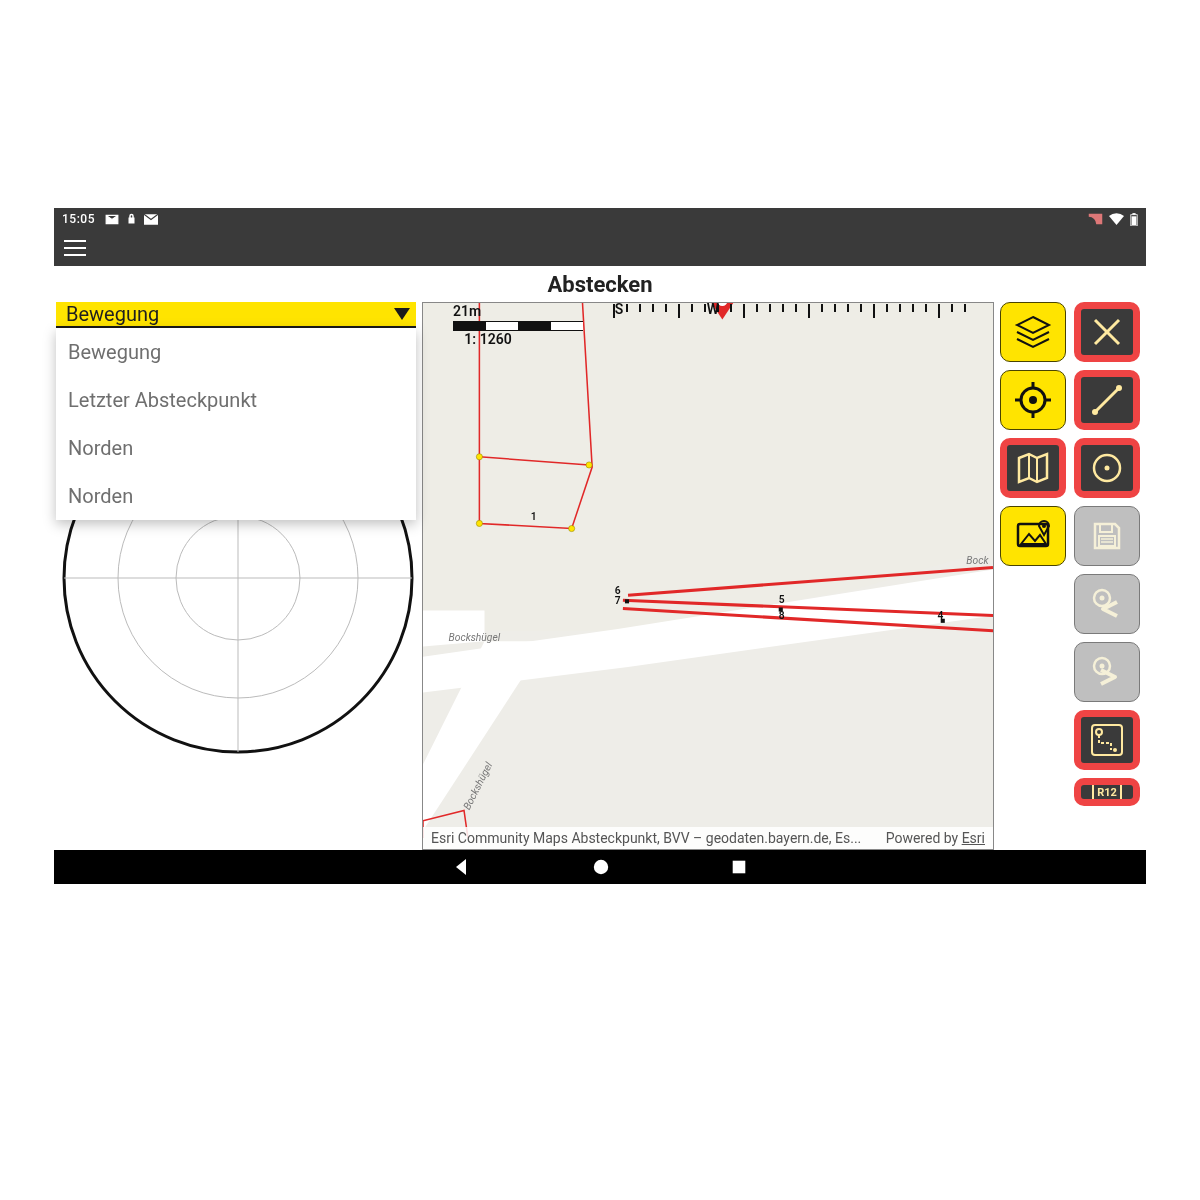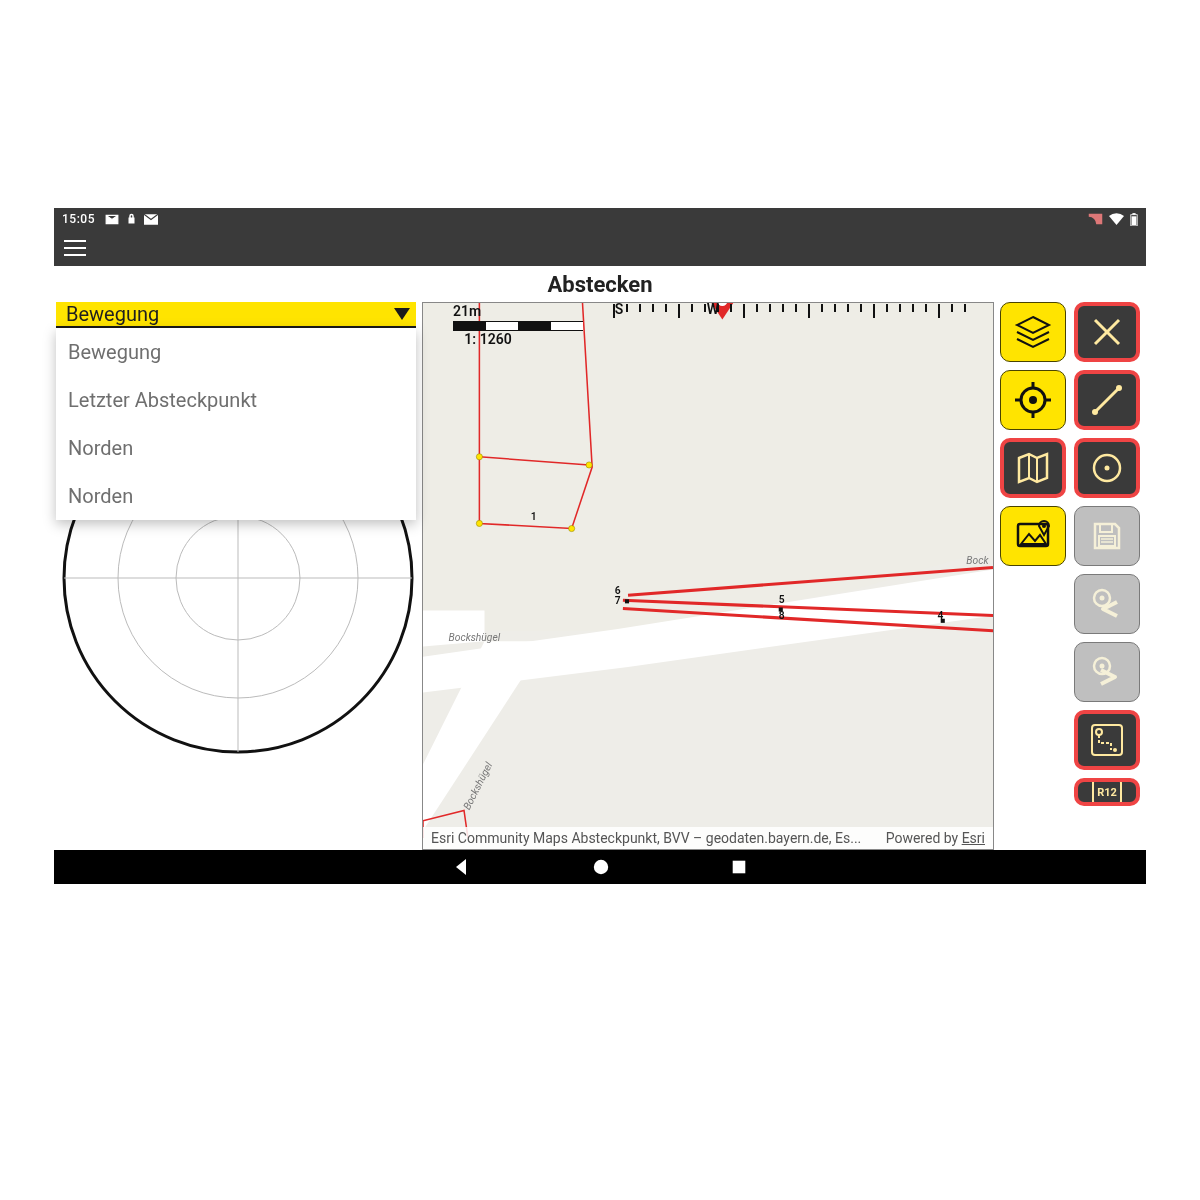--- a/index.html
+++ b/index.html
@@ -35,21 +35,21 @@
   .scalebar .bar .b1{background:#111;} .scalebar .bar .b2{background:#fff;border:1px solid #111;border-left:none;border-right:none;} .scalebar .bar .b3{background:#111;} .scalebar .bar .b4{background:#fff;border:1px solid #111;border-left:none;border-right:none;}
   .scale-label { width:130px; font-weight:600; }
   .ratio-label { text-align:center; width:130px; font-weight:600; margin-left:-30px; }
   .heading-ruler { position:absolute; left:190px; right:2px; top:1px; height:16px; }
   .heading-ruler .tick{position:absolute;width:2px;background:#111;top:0;}
   .heading-ruler .lbl{position:absolute;top:-3px;font-size:14px;font-weight:600;color:#111;transform:translateX(-50%);}
   .btn-cols { width: 146px; display:flex; gap:8px; padding-right:2px; }
   .btn-col { display:flex; flex-direction:column; gap:8px; width:66px; }
   .sqbtn { width:66px; height:60px; border-radius:10px; display:flex; align-items:center; justify-content:center; cursor:pointer; border:1px solid #555; color:#111; }
   .sqbtn.yellow{ background:#ffe400; border:1px solid #4a4400; }
-  .sqbtn.dark{ background:#3a3a3a; border:4px solid #ef4444; color:#fff; }
+  .sqbtn.dark{ background:#3a3a3a; border:7px solid #ef4444; color:#fff; }
   .sqbtn.grey{ background:#bfbfbf; border:1px solid #7a7a7a; }
   .sqbtn svg{ width:40px; height:40px; display:block; }
   .street-label{font-size:10px;fill:#777;font-style:italic;}
   .pt-label{font-size:10px;fill:#111;font-weight:600;}
   .nav-bar { position:absolute; left:0; right:0; bottom:0; height:34px; background:#000; display:flex; align-items:center; justify-content:center; gap:120px; }
   .nav-bar svg{fill:#fff;}
 </style>
 </head>
 <body>
 

